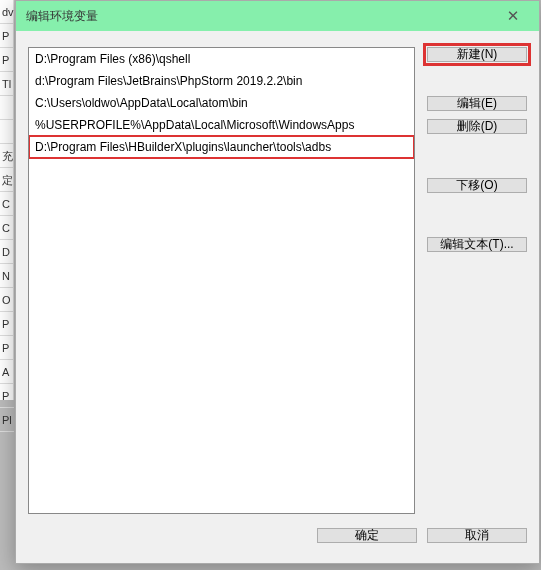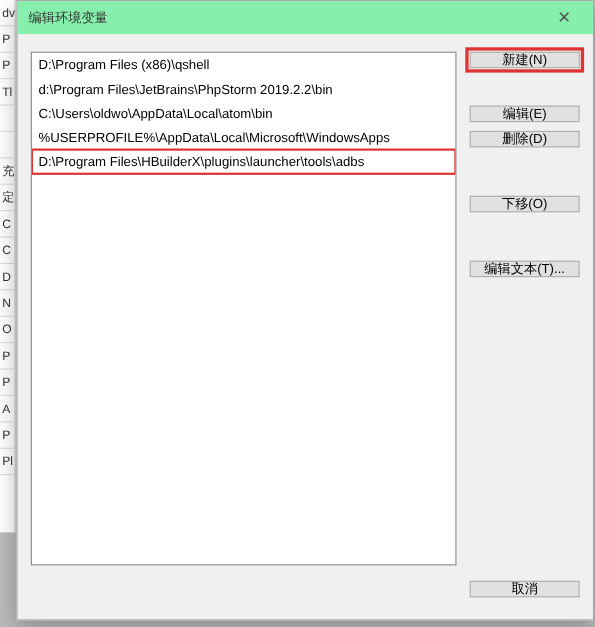--- a/index.html
+++ b/index.html
@@ -14,21 +14,21 @@
       width: 541px;
       height: 570px;
       position: relative;
       overflow: hidden;
     }
     .bg-strip {
       position: absolute;
       left: 0;
       top: 0;
       width: 14px;
-      height: 484px;
+      height: 400px;
       background: #fff;
       border-right: 1px solid #ddd;
       z-index: 0;
     }
     .bg-cells {
       position: absolute;
       left: 0;
       top: 0;
       width: 14px;
       display: flex;
@@ -186,16 +186,17 @@
         <div class="spacer-sm"></div>
         <button class="btn">编辑(E)</button>
         <button class="btn">删除(D)</button>
         <div class="spacer-lg"></div>
         <button class="btn">下移(O)</button>
         <div class="spacer-lg"></div>
         <button class="btn">编辑文本(T)...</button>
       </div>
     </div>
     <div class="footer">
+      <button class="btn">确定</button>
       <button class="btn">取消</button>
     </div>
   </div>
 </div>
 
 </body></html>

